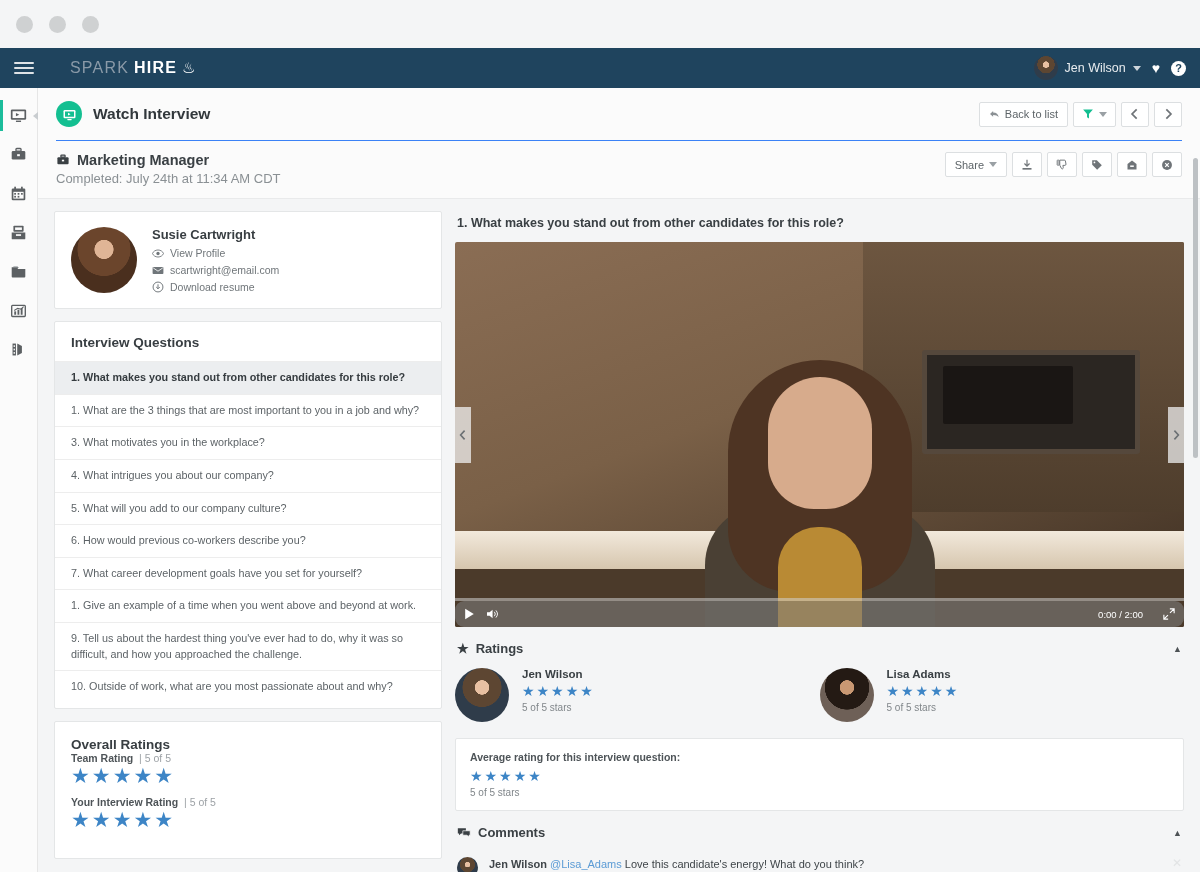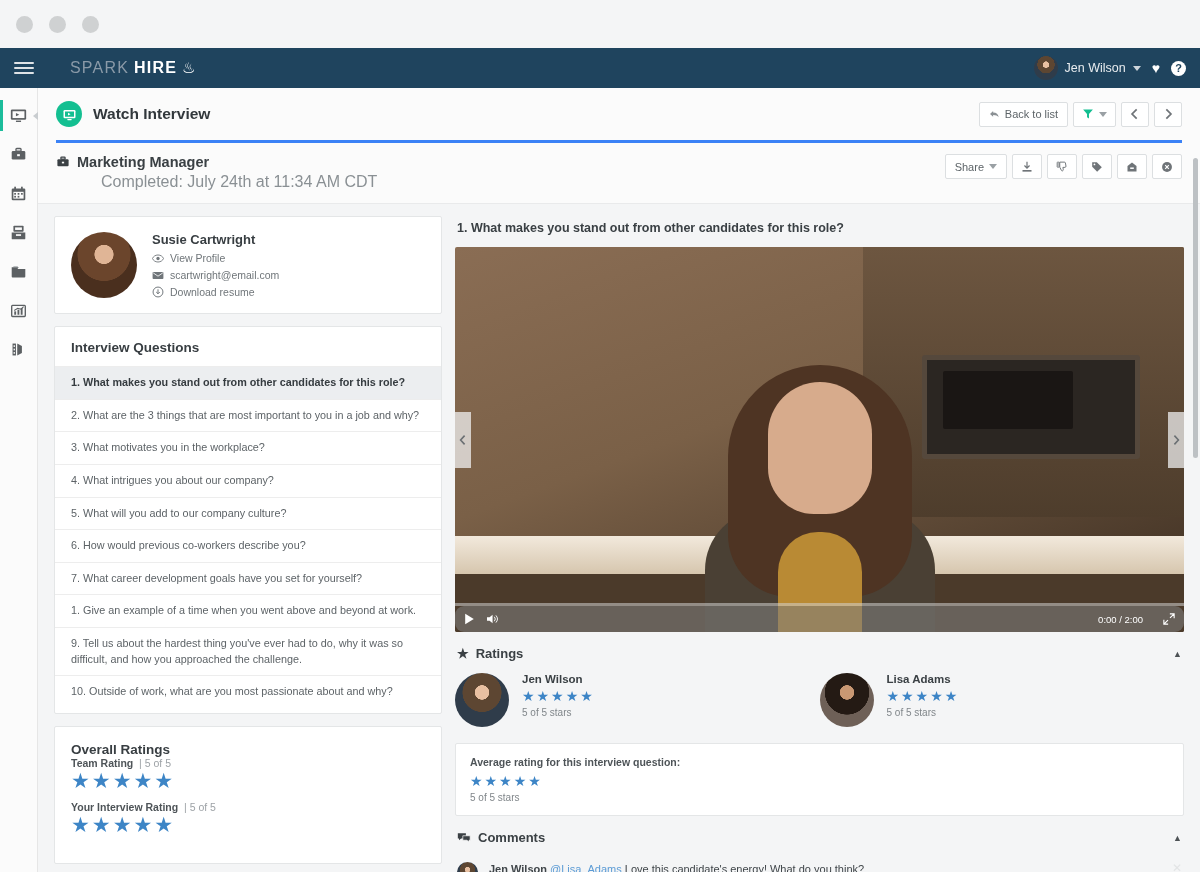--- a/index.html
+++ b/index.html
@@ -64,36 +64,36 @@
     content: ''; position: absolute; right: -1px; top: 50%; margin-top: -4px;
     width: 0; height: 0; border-top: 4px solid transparent; border-bottom: 4px solid transparent;
     border-right: 5px solid #c9cdd0;
   }
   .content { flex: 1; background: #f4f5f6; position: relative; overflow: hidden; }
 
   
   .page-head {
     background: #fbfbfb; padding: 13px 18px 0 18px; border-bottom: 1px solid #e9eaeb;
   }
-  .ph-row1 { display: flex; align-items: center; padding-bottom: 13px; border-bottom: 3px solid #3b82f6; }
+  .ph-row1 { display: flex; align-items: center; padding-bottom: 13px; border-bottom: 1px solid #3b82f6; }
   .ph-icon {
     width: 26px; height: 26px; border-radius: 50%; background: #13bf91;
     display: flex; align-items: center; justify-content: center; flex: none;
   }
   .ph-title { margin-left: 11px; font-size: 15.5px; font-weight: 700; color: #32383c; }
   .ph-actions { margin-left: auto; display: flex; gap: 5px; align-items: center; }
   .btn {
     background: #fff; border: 1px solid #dcdfe1; border-radius: 2px;
     height: 25px; display: flex; align-items: center; gap: 5px;
     padding: 0 9px; font-size: 11px; color: #5d6468; cursor: pointer; white-space: nowrap;
   }
   .btn-sq { padding: 0 8px; justify-content: center; min-width: 26px; }
   .ph-row2 { padding: 11px 0 12px 0; display: flex; align-items: flex-start; }
   .job-title { font-size: 14.5px; font-weight: 700; color: #3a4044; display: flex; align-items: center; gap: 7px; }
-  .job-sub { font-size: 16px; color: #8a9094; margin-top: 3px; margin-left: 45px; }
+  .job-sub { font-size: 13px; color: #8a9094; margin-top: 3px; }
   .ph-row2-actions { margin-left: auto; display: flex; gap: 5px; }
 
   
   .panels { display: flex; padding: 12px 16px; gap: 13px; align-items: flex-start; }
   .col-left { width: 388px; flex: none; display: flex; flex-direction: column; gap: 12px; }
   .col-right { flex: 1; }
   .card { background: #fff; border: 1px solid #e4e6e7; border-radius: 2px; }
 
   .cand { padding: 15px 16px; display: flex; gap: 15px; align-items: flex-start; }
   .cand-name { font-size: 13px; font-weight: 700; color: #383e42; margin-bottom: 5px; }
@@ -419,21 +419,21 @@
                   <path d="M8 4.4v6M5.6 8 8 10.4 10.4 8" fill="none" stroke="#70767a" stroke-width="1.3"></path>
                 </svg>
               <span>Download resume</span>
             </div>
           </div>
         </div>
 
         <div class="card qpanel">
           <h3>Interview Questions</h3>
           <div class="qitem active">1. What makes you stand out from other candidates for this role?</div>
-          <div class="qitem">2. What are the 3 things that are most important to you in a job and why?</div>
+          <div class="qitem">1. What are the 3 things that are most important to you in a job and why?</div>
           <div class="qitem">3. What motivates you in the workplace?</div>
           <div class="qitem">4. What intrigues you about our company?</div>
           <div class="qitem">5. What will you add to our company culture?</div>
           <div class="qitem">6. How would previous co-workers describe you?</div>
           <div class="qitem">7. What career development goals have you set for yourself?</div>
           <div class="qitem">1. Give an example of a time when you went above and beyond at work.</div>
           <div class="qitem">9. Tell us about the hardest thing you've ever had to do, why it was so difficult, and how you approached the challenge.</div>
           <div class="qitem">10. Outside of work, what are you most passionate about and why?</div>
         </div>
 

